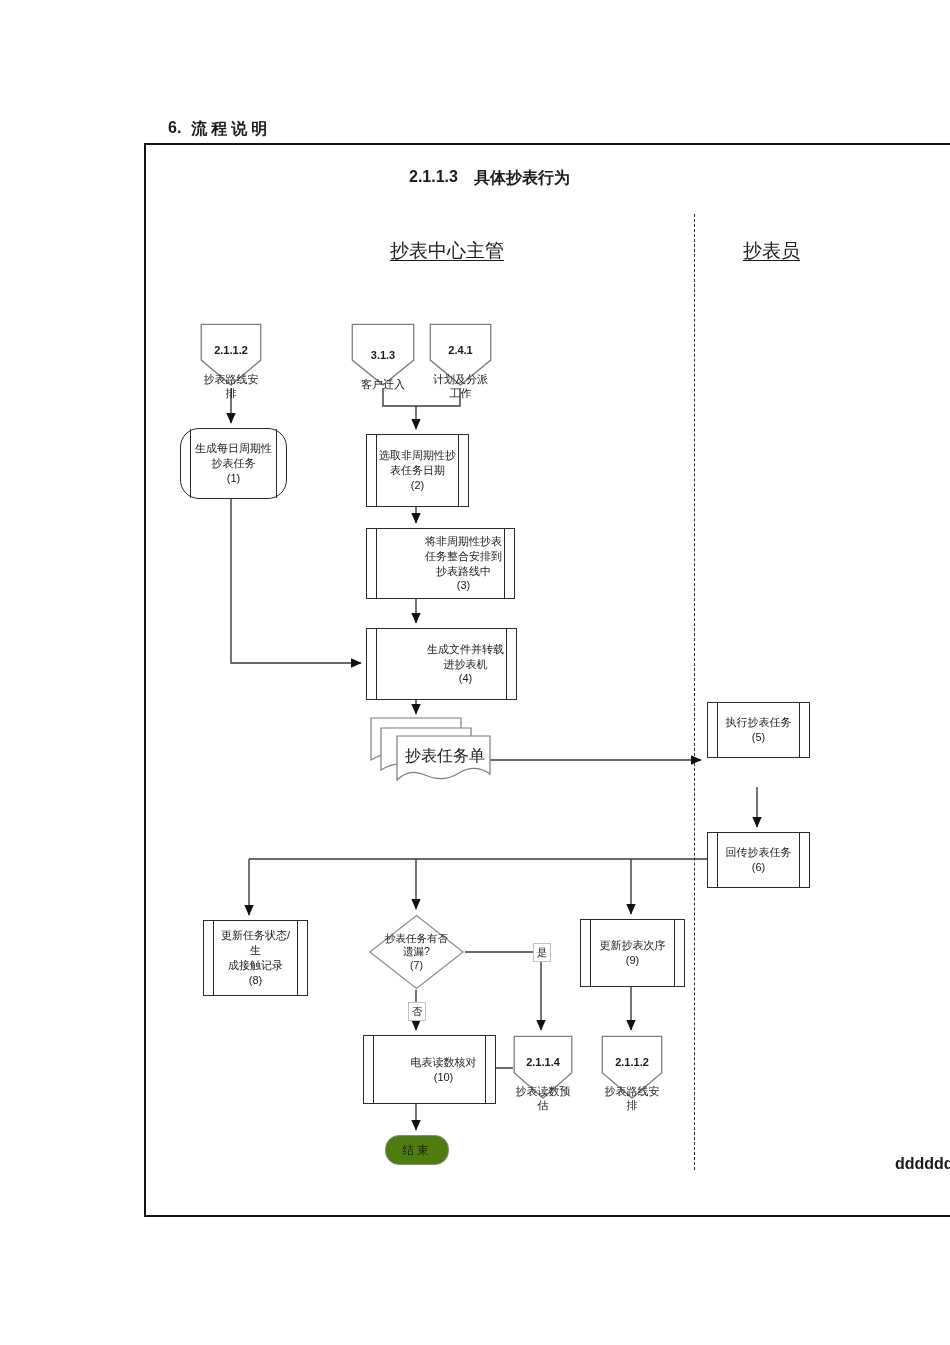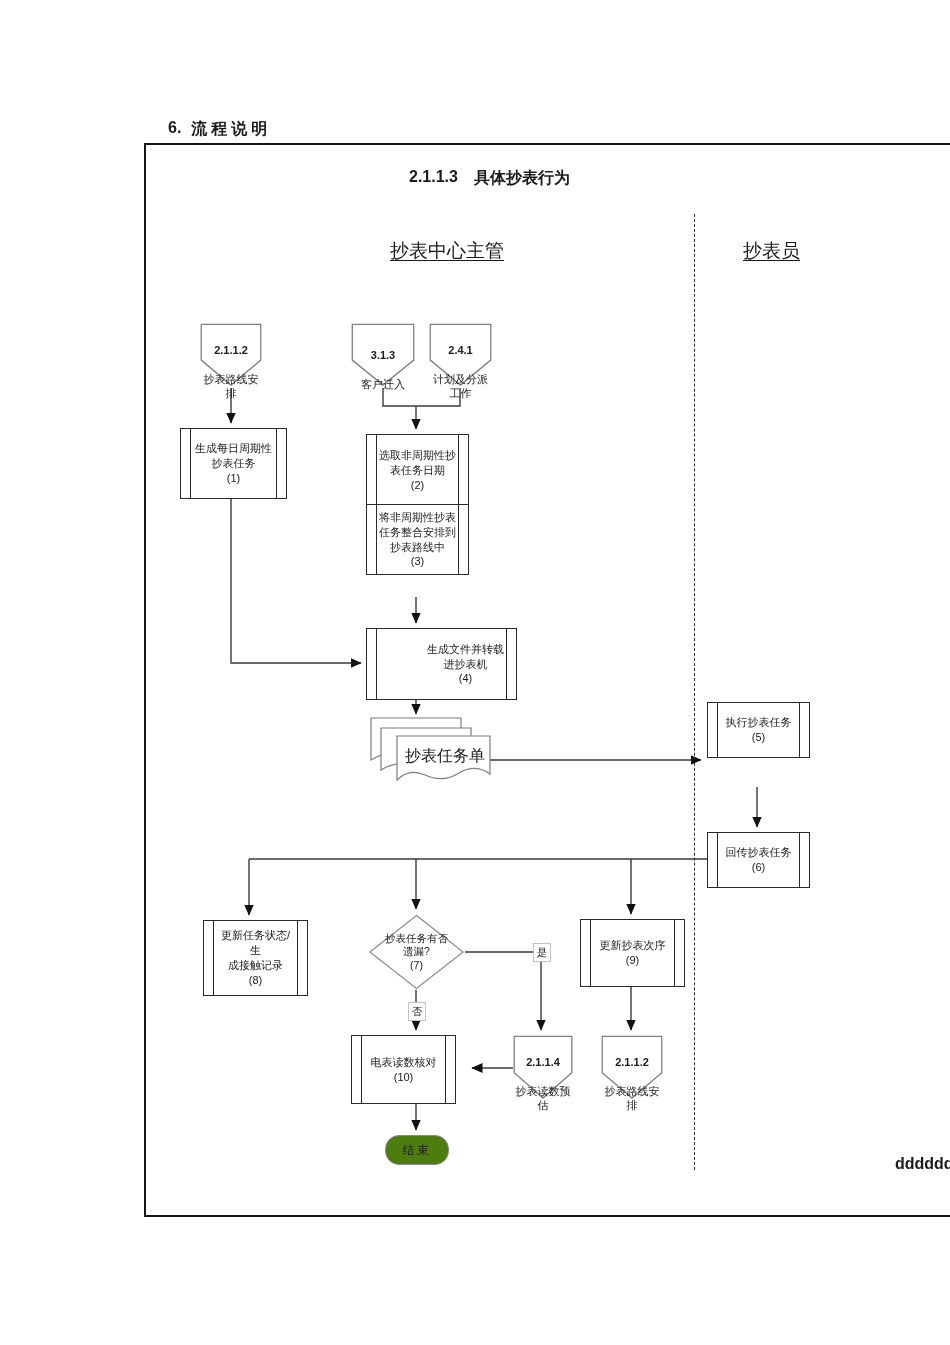--- a/index.html
+++ b/index.html
@@ -139,33 +139,33 @@
   <svg viewBox="0 0 100 100" preserveAspectRatio="none">
       <polygon points="2,2 98,2 98,58 50,97 2,58" fill="#fff" stroke="#7f7f7f" stroke-width="1.3" vector-effect="non-scaling-stroke"></polygon>
     </svg>
   <div class="node-text">
     <span class="pent-num">2.4.1</span>
     <span class="pent-label">计划及分派
 工作</span>
   </div>
 </div>
 
-<div class="abs prebox" style="left:180px;top:428px;width:105px;height:69px;">
+<div class="abs prebox" style="left:180px;top:428px;width:105px;height:69px;border-radius:19px;">
   <div class="node-text">生成每日周期性
 抄表任务
 (1)</div>
 </div>
 
 <div class="abs prebox" style="left:366px;top:434px;width:101px;height:71px;">
   <div class="node-text">选取非周期性抄
 表任务日期
 (2)</div>
 </div>
 
-<div class="abs prebox" style="left:366px;top:504px;width:101px;height:69px;">
+<div class="abs prebox" style="left:366px;top:528px;width:101px;height:69px;padding-left:46px;">
   <div class="node-text">将非周期性抄表
 任务整合安排到
 抄表路线中
 (3)</div>
 </div>
 
 <div class="abs prebox" style="left:366px;top:628px;width:101px;height:70px;padding-left:48px;">
   <div class="node-text">生成文件并转载
 进抄表机
 (4)</div>
@@ -204,21 +204,21 @@
 </div>
 
 <div class="abs prebox" style="left:580px;top:919px;width:103px;height:66px;">
   <div class="node-text">更新抄表次序
 (9)</div>
 </div>
 
 <div class="abs tag" style="left:533px;top:943px;width:16px;height:17px;">是</div>
 <div class="abs tag" style="left:408px;top:1002px;width:16px;height:17px;">否</div>
 
-<div class="abs prebox" style="left:351px;top:1035px;width:103px;height:67px;">
+<div class="abs prebox" style="left:363px;top:1035px;width:103px;height:67px;padding-left:28px;">
   <div class="node-text">电表读数核对
 (10)</div>
 </div>
 
 <div class="abs pent" style="left:513px;top:1035px;width:60px;height:65px;">
   <svg viewBox="0 0 100 100" preserveAspectRatio="none">
       <polygon points="2,2 98,2 98,58 50,97 2,58" fill="#fff" stroke="#7f7f7f" stroke-width="1.3" vector-effect="non-scaling-stroke"></polygon>
     </svg>
   <div class="node-text">
     <span class="pent-num">2.1.1.4</span>

